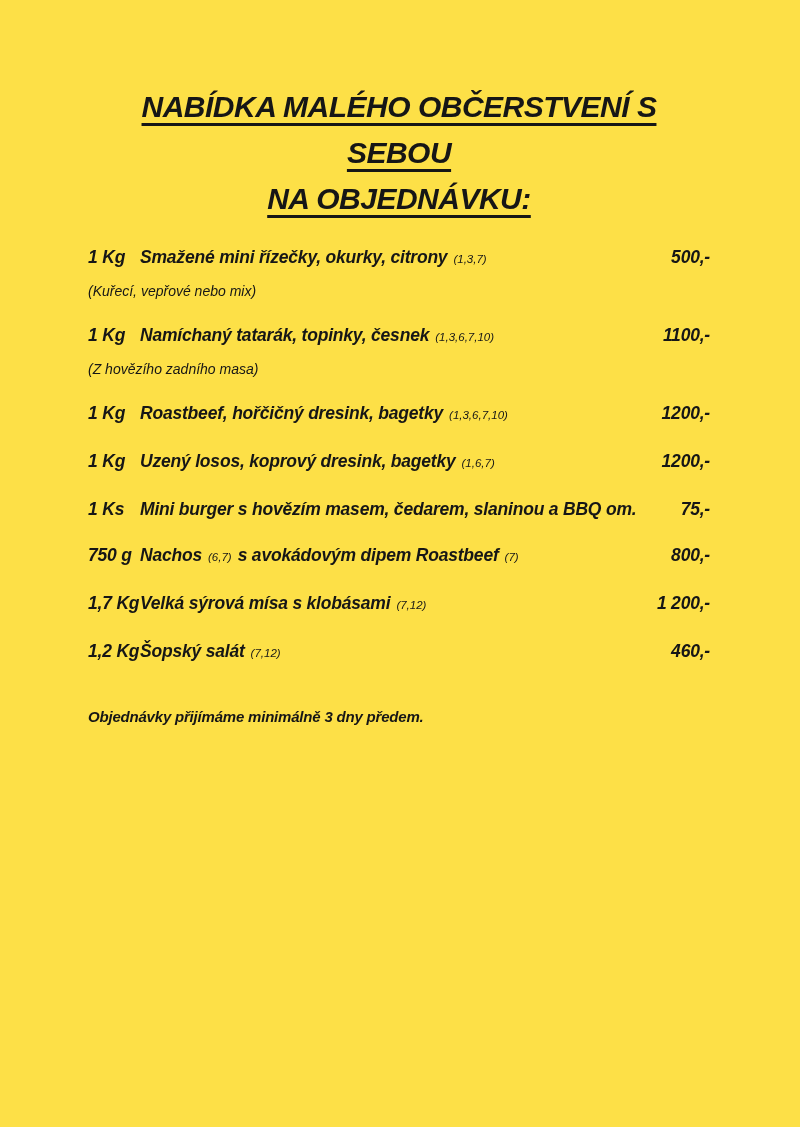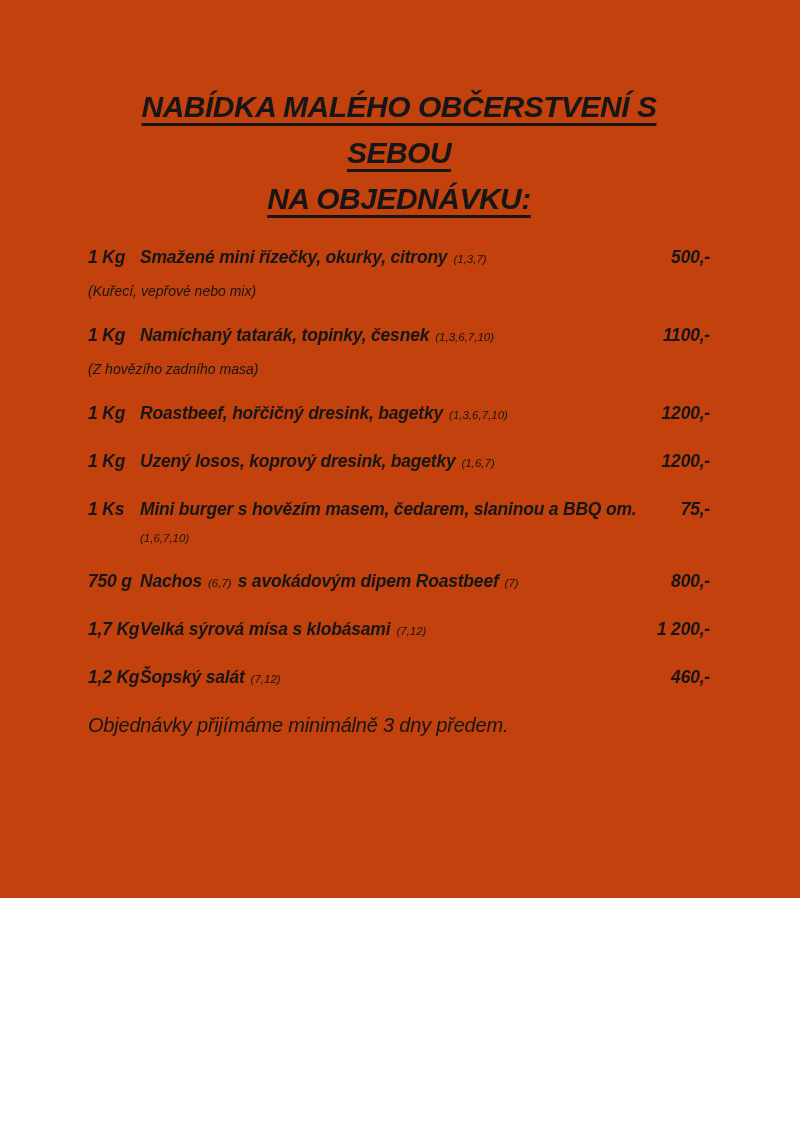--- a/index.html
+++ b/index.html
@@ -3,22 +3,22 @@
 <meta charset="utf-8">
 <style>
   html, body {
     margin: 0;
     padding: 0;
     background: #ffffff;
   }
   .page {
     position: relative;
     width: 800px;
-    height: 898px;
-    background: #c2410c;
+    height: 1127px;
+    background: #fde047;
     color: #161616;
     font-family: "Liberation Sans", sans-serif;
     font-style: italic;
     overflow: hidden;
     box-sizing: border-box;
     padding: 84px 90px 0 88px;
   }
   .title {
     text-align: center;
     font-weight: 700;
@@ -69,23 +69,23 @@
     line-height: 18px;
     margin: -2px 0 15px 0;
   }
   .allergen-line {
     font-weight: 400;
     font-size: 11.5px;
     line-height: 16px;
     margin: -4px 0 13px 52px;
   }
   .footer {
-    margin-top: 24px;
-    font-weight: 400;
-    font-size: 20px;
+    margin-top: 44px;
+    font-weight: 700;
+    font-size: 15px;
     letter-spacing: -0.2px;
   }
 </style>
 </head>
 <body>
 
 <div class="page">
   <h1 class="title">
     <span class="line-wrap"><span class="title-line">NABÍDKA MALÉHO OBČERSTVENÍ S SEBOU</span></span>
     <span class="line-wrap"><span class="title-line">NA OBJEDNÁVKU:</span></span>
@@ -107,21 +107,20 @@
         <span class="price">1200,-</span>
       </div>
       <div class="row">
         <span class="left"><span class="qty">1 Kg</span><span class="name"><span class="part">Uzený losos, koprový dresink, bagetky</span><span class="part allergen">(1,6,7)</span></span></span>
         <span class="price">1200,-</span>
       </div>
       <div class="row">
         <span class="left"><span class="qty">1 Ks</span><span class="name"><span class="part">Mini burger s hovězím masem, čedarem, slaninou a BBQ om.</span></span></span>
         <span class="price">75,-</span>
       </div>
-      <div class="allergen-line">(1,6,7,10)</div>
       <div class="row">
         <span class="left"><span class="qty">750 g</span><span class="name"><span class="part">Nachos</span><span class="part allergen">(6,7)</span><span class="part">s avokádovým dipem Roastbeef</span><span class="part allergen">(7)</span></span></span>
         <span class="price">800,-</span>
       </div>
       <div class="row">
         <span class="left"><span class="qty">1,7 Kg</span><span class="name"><span class="part">Velká sýrová mísa s klobásami</span><span class="part allergen">(7,12)</span></span></span>
         <span class="price">1 200,-</span>
       </div>
       <div class="row">
         <span class="left"><span class="qty">1,2 Kg</span><span class="name"><span class="part">Šopský salát</span><span class="part allergen">(7,12)</span></span></span>

